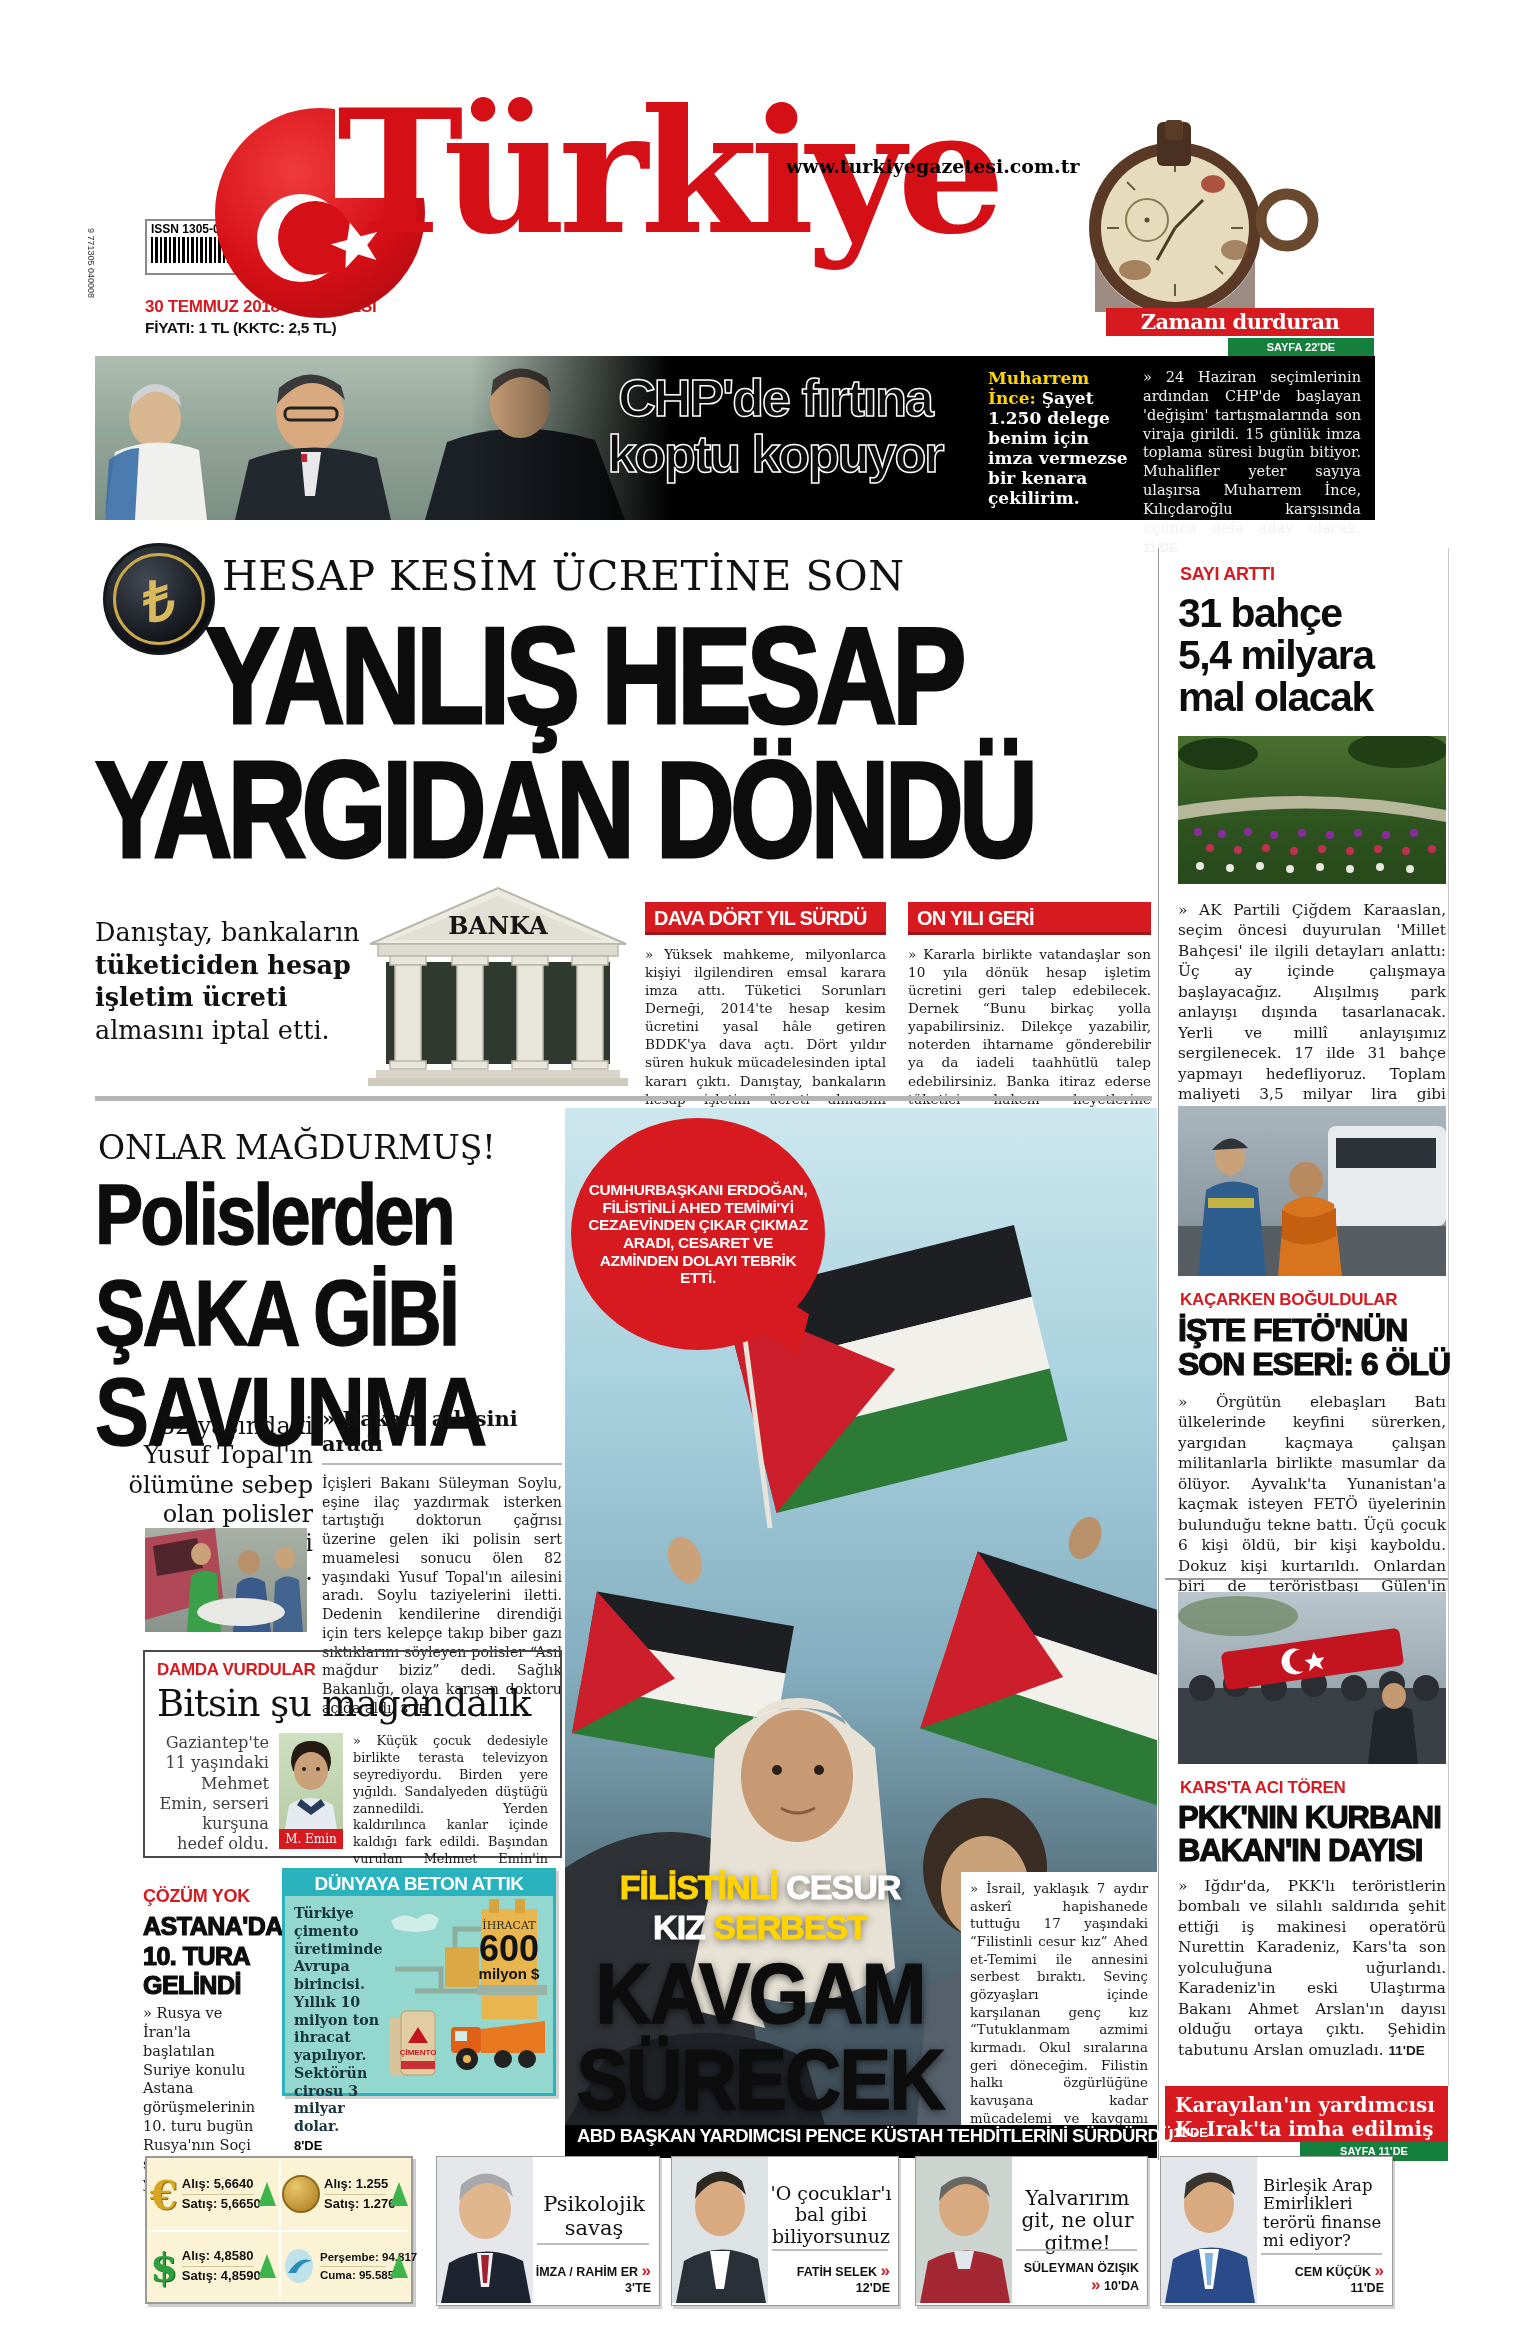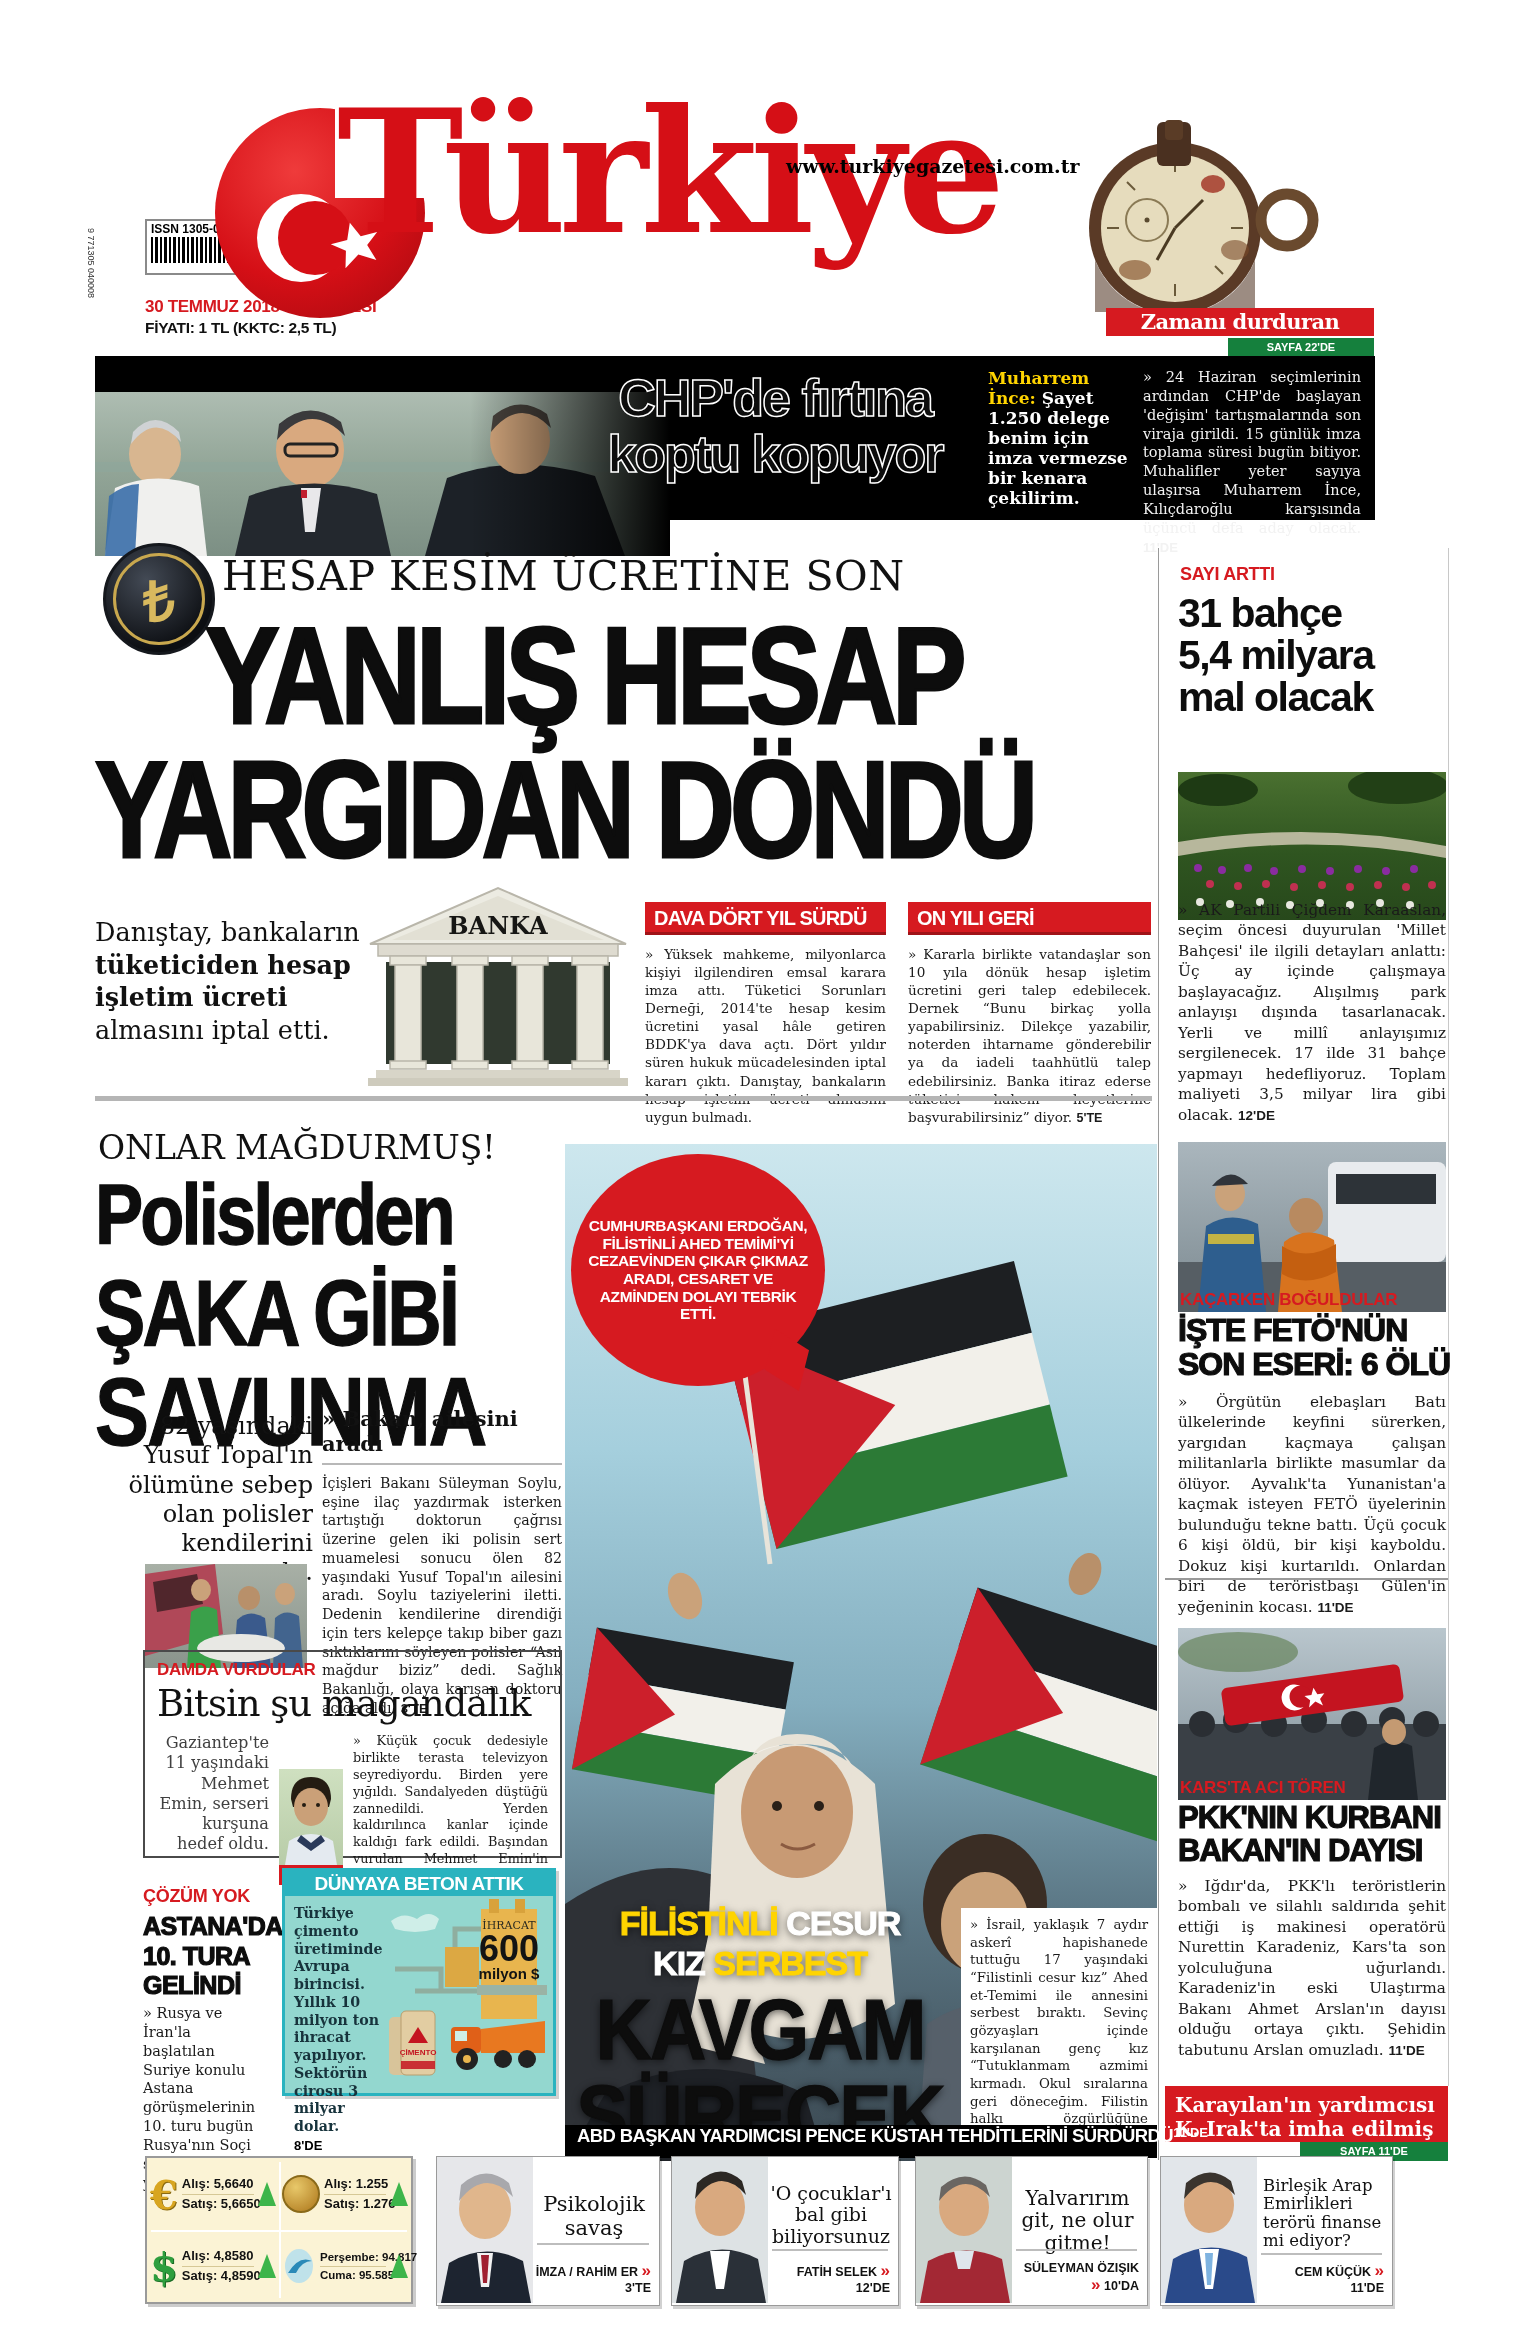--- a/index.html
+++ b/index.html
@@ -7,21 +7,21 @@
   .abs{position:absolute;}
   .sans{font-family:"Liberation Sans",sans-serif;}
   .serif{font-family:"DejaVu Serif",serif;}
   .b{font-weight:bold;}
   .wh{color:#fff;}
   .kicker{font-family:"Liberation Sans",sans-serif;font-weight:bold;color:#d61a20;letter-spacing:-0.3px;}
   .hl{font-family:"Liberation Sans",sans-serif;font-weight:bold;color:#0d0d0d;line-height:1;letter-spacing:-2px;}
   .fat{-webkit-text-stroke:2.5px currentColor;}
   .fat1{-webkit-text-stroke:1.2px currentColor;}
   .body-txt{font-family:"DejaVu Serif",serif;color:#1a1a1a;text-align:justify;}
-  .photo{overflow:hidden;margin-top:36px;}
+  .photo{overflow:hidden;}
   .redbar{background:#d61a20;color:#fff;font-family:"Liberation Sans",sans-serif;font-weight:bold;}
   .blacktab{background:#15803d;color:#fff;font-family:"Liberation Sans",sans-serif;font-weight:bold;text-align:center;}
   .uparrow{width:0;height:0;border-left:9px solid transparent;border-right:9px solid transparent;border-bottom:24px solid #3db54a;}
   .promo-card{position:absolute;top:2156px;height:148px;background:#fff;border:1px solid #9a9a9a;box-shadow:2px 3px 0 rgba(0,0,0,.18);}
   .promo-title{position:absolute;left:98px;right:6px;top:16px;font-family:"DejaVu Serif",serif;color:#111;text-align:center;line-height:1.12;}
   .promo-rule{position:absolute;left:100px;right:10px;height:2px;background:#bdbdbd;}
   .promo-byline{position:absolute;left:98px;right:8px;bottom:10px;text-align:right;font-family:"Liberation Sans",sans-serif;font-weight:bold;font-size:12.5px;color:#111;}
   .chev{color:#d61a20;font-weight:bold;}
   .cell-line{font-family:"Liberation Sans",sans-serif;font-weight:bold;font-size:13px;color:#111;border-bottom:1px solid #d6c896;line-height:1.45;white-space:nowrap;}
 </style>

